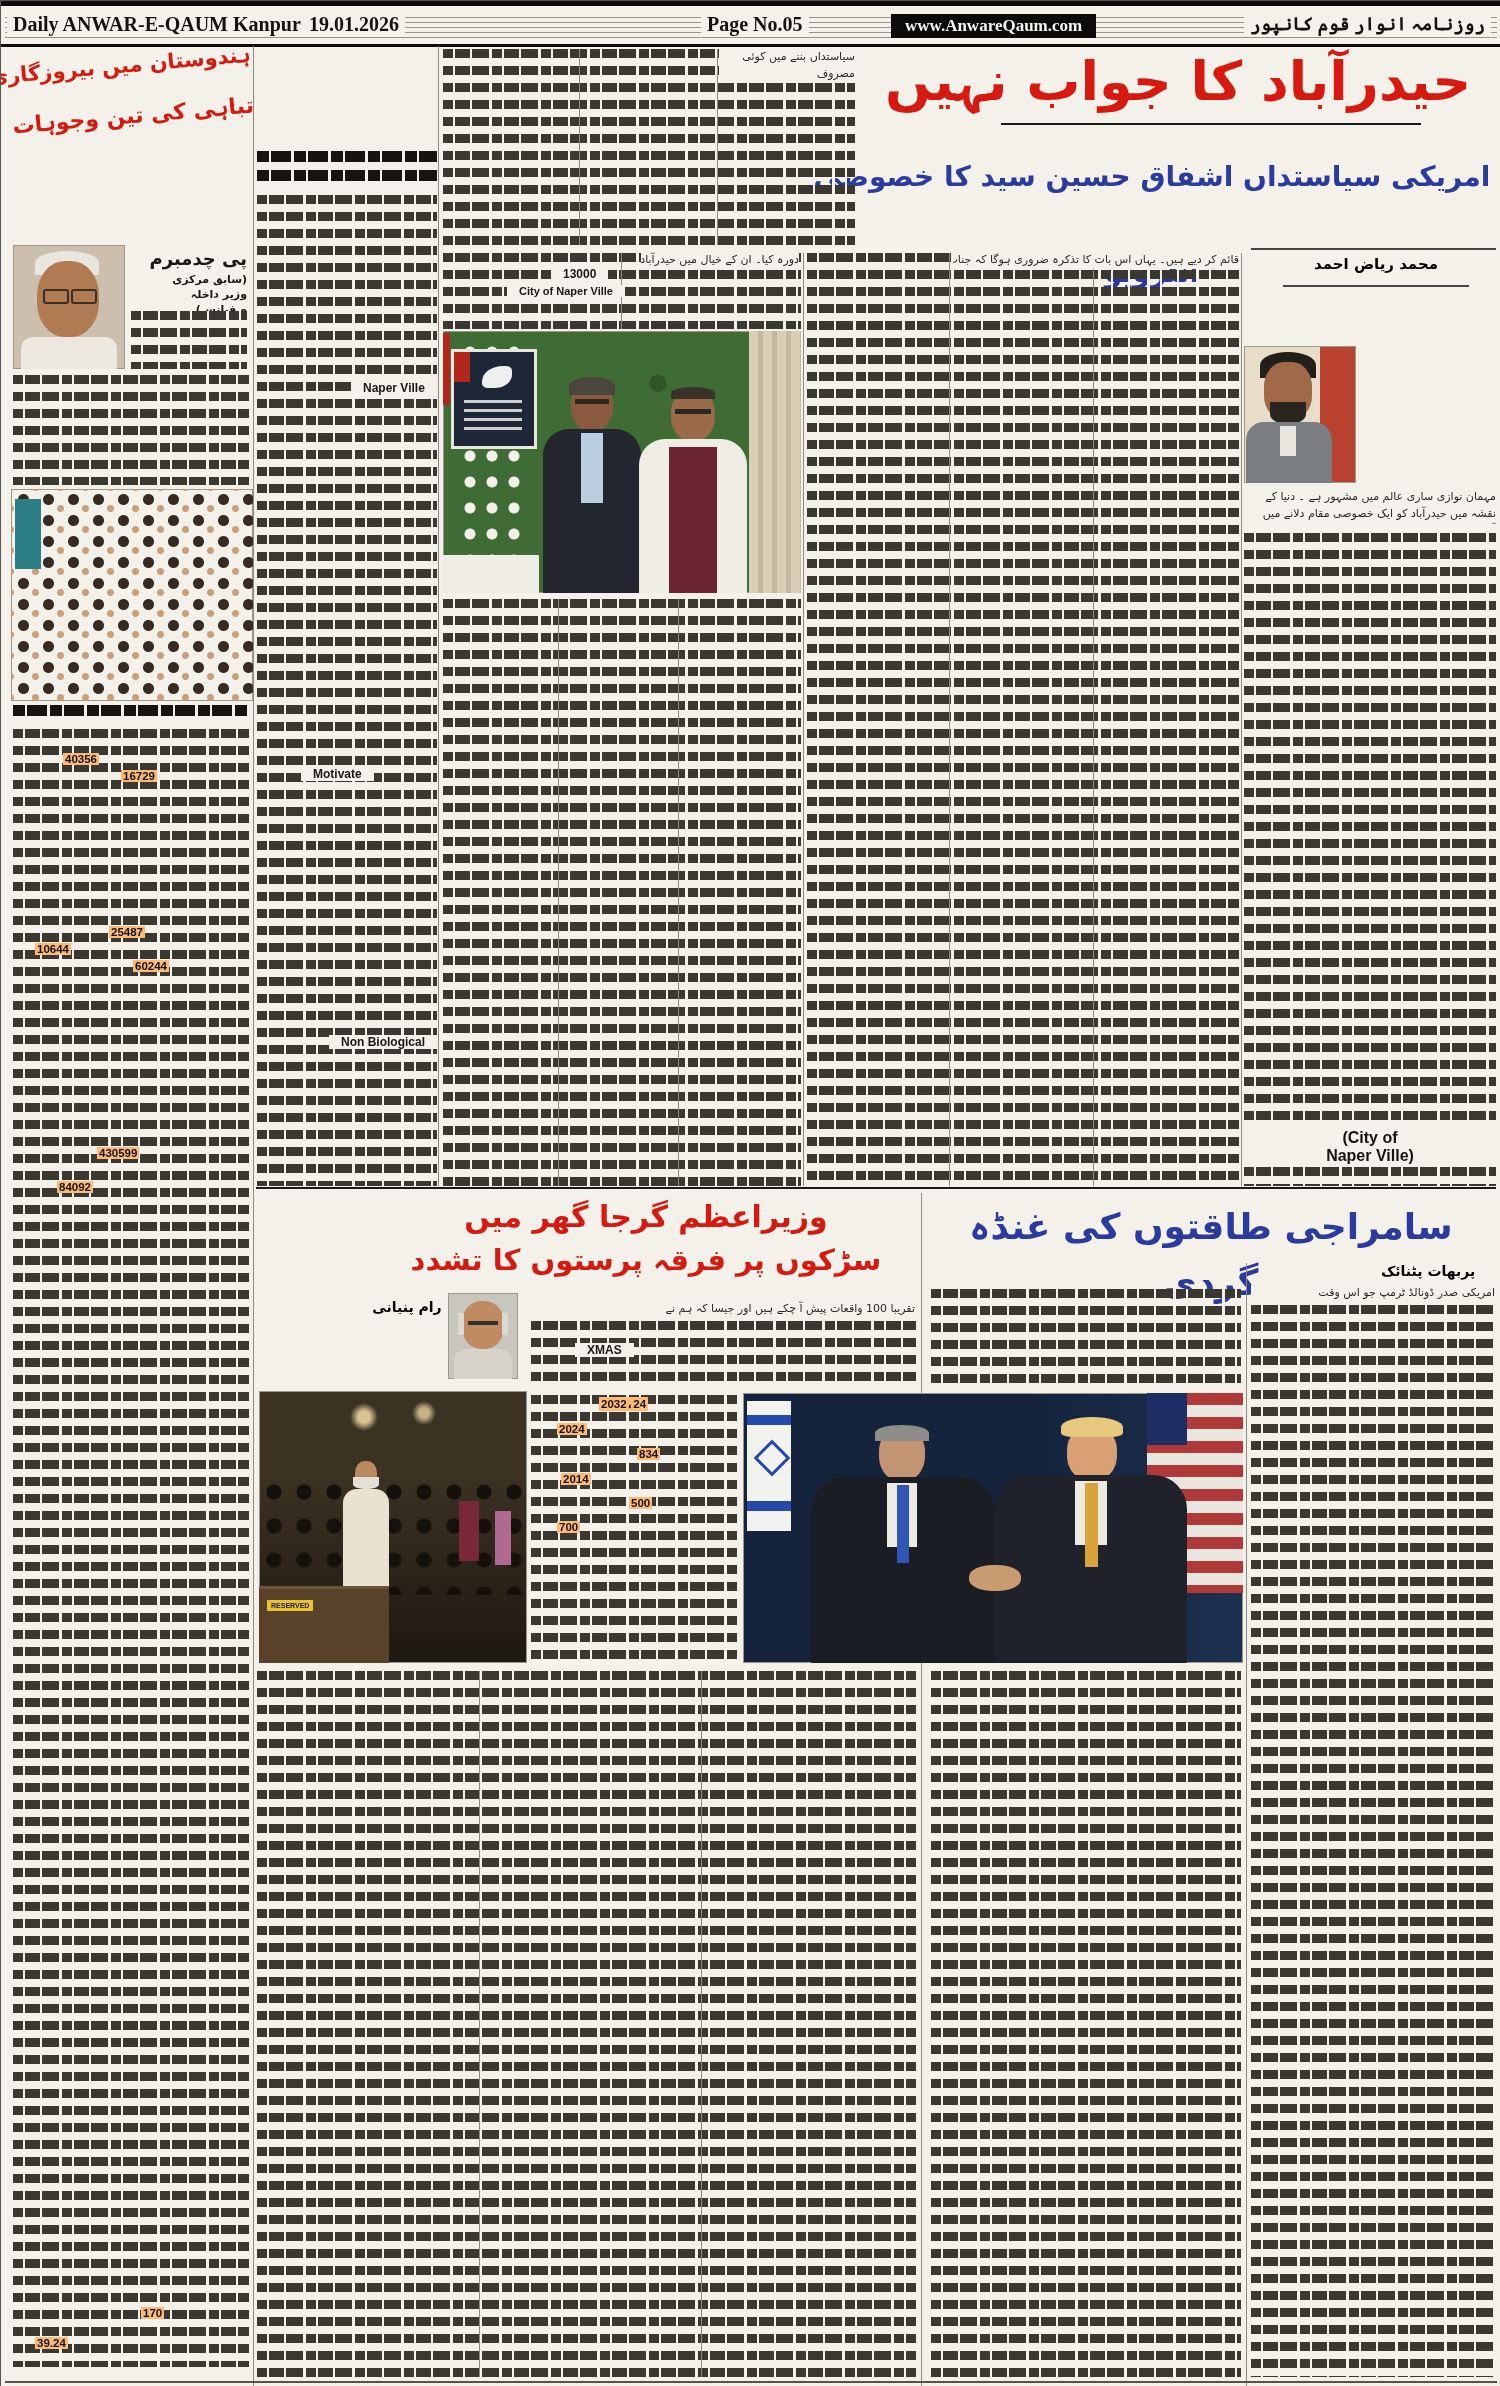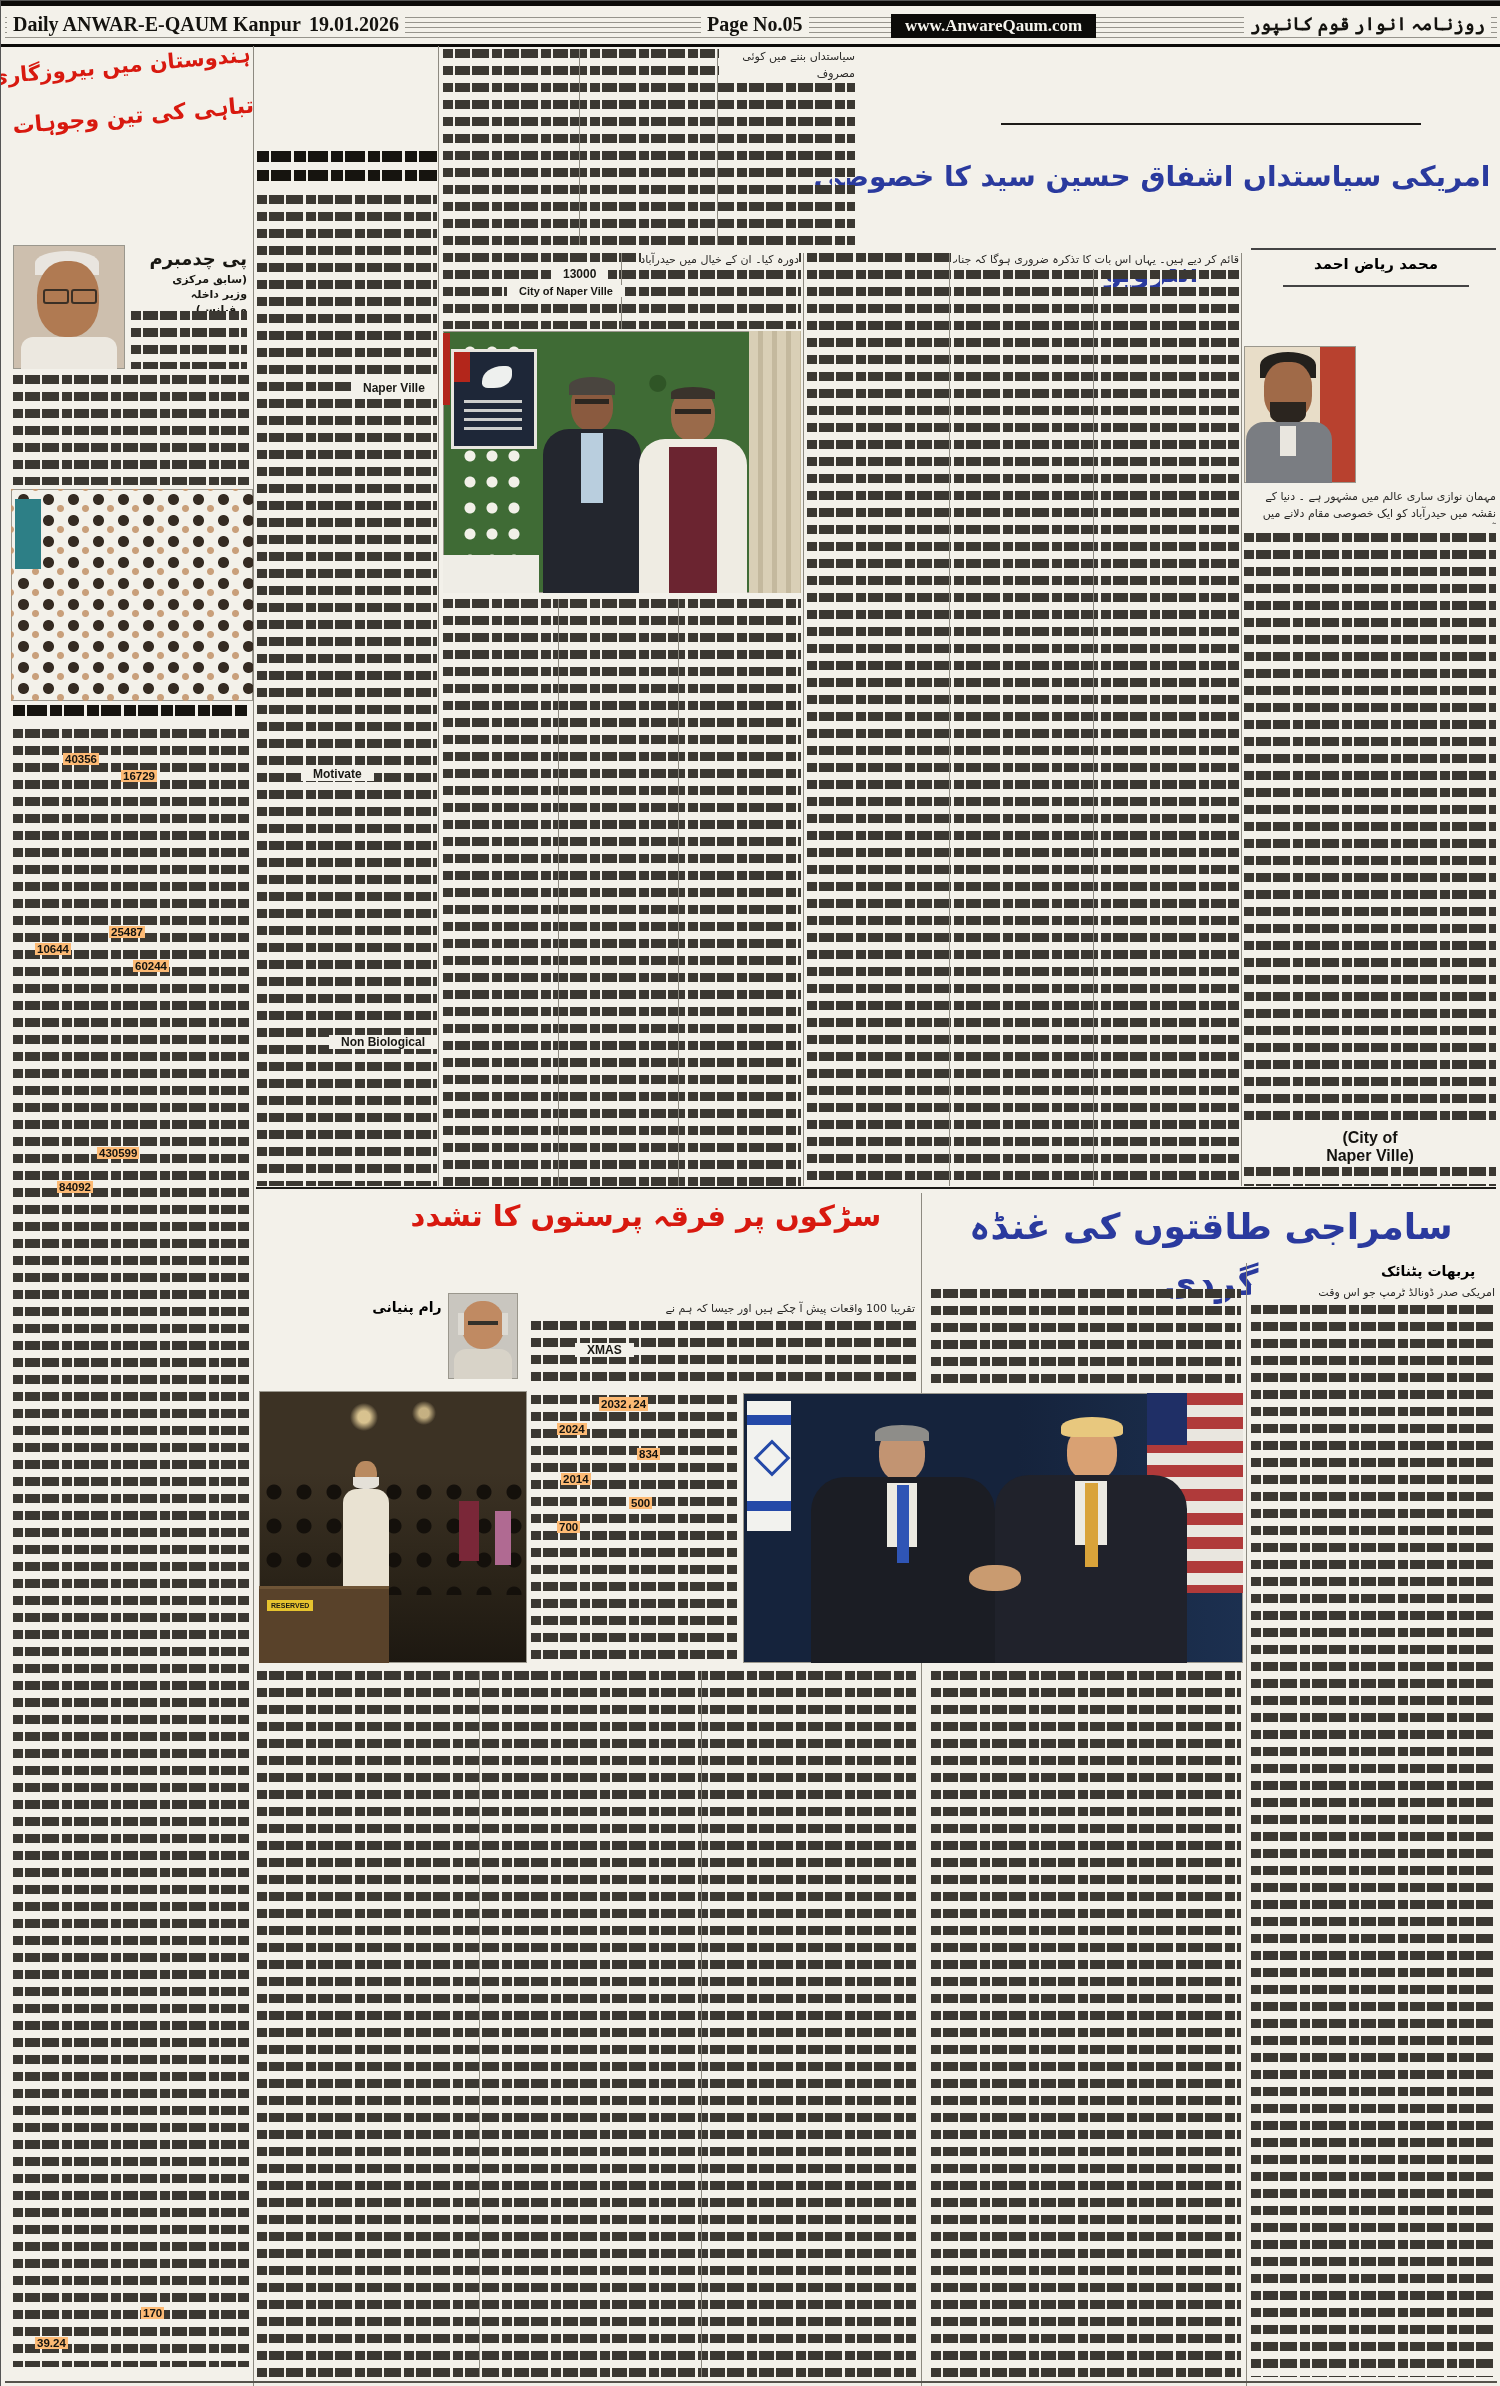--- a/index.html
+++ b/index.html
@@ -100,20 +100,21 @@
   <span class="num" style="left:56px;top:1180px;">84092</span>
   <span class="num" style="left:140px;top:2306px;">170</span>
   <span class="num" style="left:34px;top:2336px;">39.24</span>
 
   <div class="simb" style="left:256px;top:150px;width:180px;height:38px;"></div>
   <div class="sim" style="left:256px;top:194px;width:180px;height:991px;"></div>
   <span class="snip" style="left:350px;top:380px;">Naper Ville</span>
   <span class="snip" style="left:300px;top:766px;">Motivate</span>
   <span class="snip" style="left:328px;top:1034px;">Non Biological</span>
 
+  <div class="abs urdu red" style="left:860px;top:46px;width:634px;height:72px;text-align:center;font-weight:bold;font-size:54px;line-height:70px;">حیدرآباد کا جواب نہیں</div>
   <div class="hline" style="left:1000px;top:122px;width:420px;height:2px;"></div>
 
   <div class="abs urdu blue" style="left:806px;top:128px;width:690px;height:100px;text-align:center;font-weight:bold;font-size:28px;line-height:96px;">امریکی سیاستداں اشفاق حسین سید کا خصوصی انٹرویو</div>
 
   <div class="hline" style="left:1250px;top:247px;width:245px;height:2px;background:#444;"></div>
   <div class="abs urdu" style="left:1300px;top:254px;width:150px;text-align:center;font-weight:bold;font-size:15px;">محمد ریاض احمد</div>
   <div class="hline" style="left:1282px;top:284px;width:186px;height:2px;background:#444;"></div>
 
   <div class="sim" style="left:442px;top:48px;width:412px;height:196px;"></div>
   <div class="vline" style="left:578px;top:48px;height:196px;"></div>
@@ -193,20 +194,21 @@
     <div>Naper Ville)</div>
   </div>
   <div class="sim" style="left:1243px;top:1166px;width:252px;height:19px;"></div>
 
   <div class="vline" style="left:252px;top:45px;height:2341px;"></div>
   <div class="vline" style="left:437px;top:45px;height:1140px;"></div>
 
   <div class="hline" style="left:255px;top:1186px;width:1240px;height:2px;"></div>
 
   <div class="abs urdu red" style="left:380px;top:1194px;width:530px;text-align:center;font-weight:bold;">
+    <div style="font-size:30px;line-height:44px;">وزیراعظم گرجا گھر میں</div>
     <div style="font-size:29px;line-height:42px;">سڑکوں پر فرقہ پرستوں کا تشدد</div>
   </div>
 
   <div class="photo" style="left:447px;top:1292px;width:70px;height:86px;background:#c9c6bf;">
     <div class="abs" style="left:14px;top:8px;width:42px;height:48px;background:#c08a62;border-radius:45%;"></div>
     <div class="abs" style="left:10px;top:20px;width:6px;height:22px;background:#dcd9d2;"></div>
     <div class="abs" style="left:54px;top:20px;width:6px;height:22px;background:#dcd9d2;"></div>
     <div class="abs" style="left:20px;top:28px;width:30px;height:4px;background:#33302a;"></div>
     <div class="abs" style="left:6px;top:56px;width:58px;height:30px;background:#d8d3c8;border-radius:12px 12px 0 0;"></div>
   </div>

